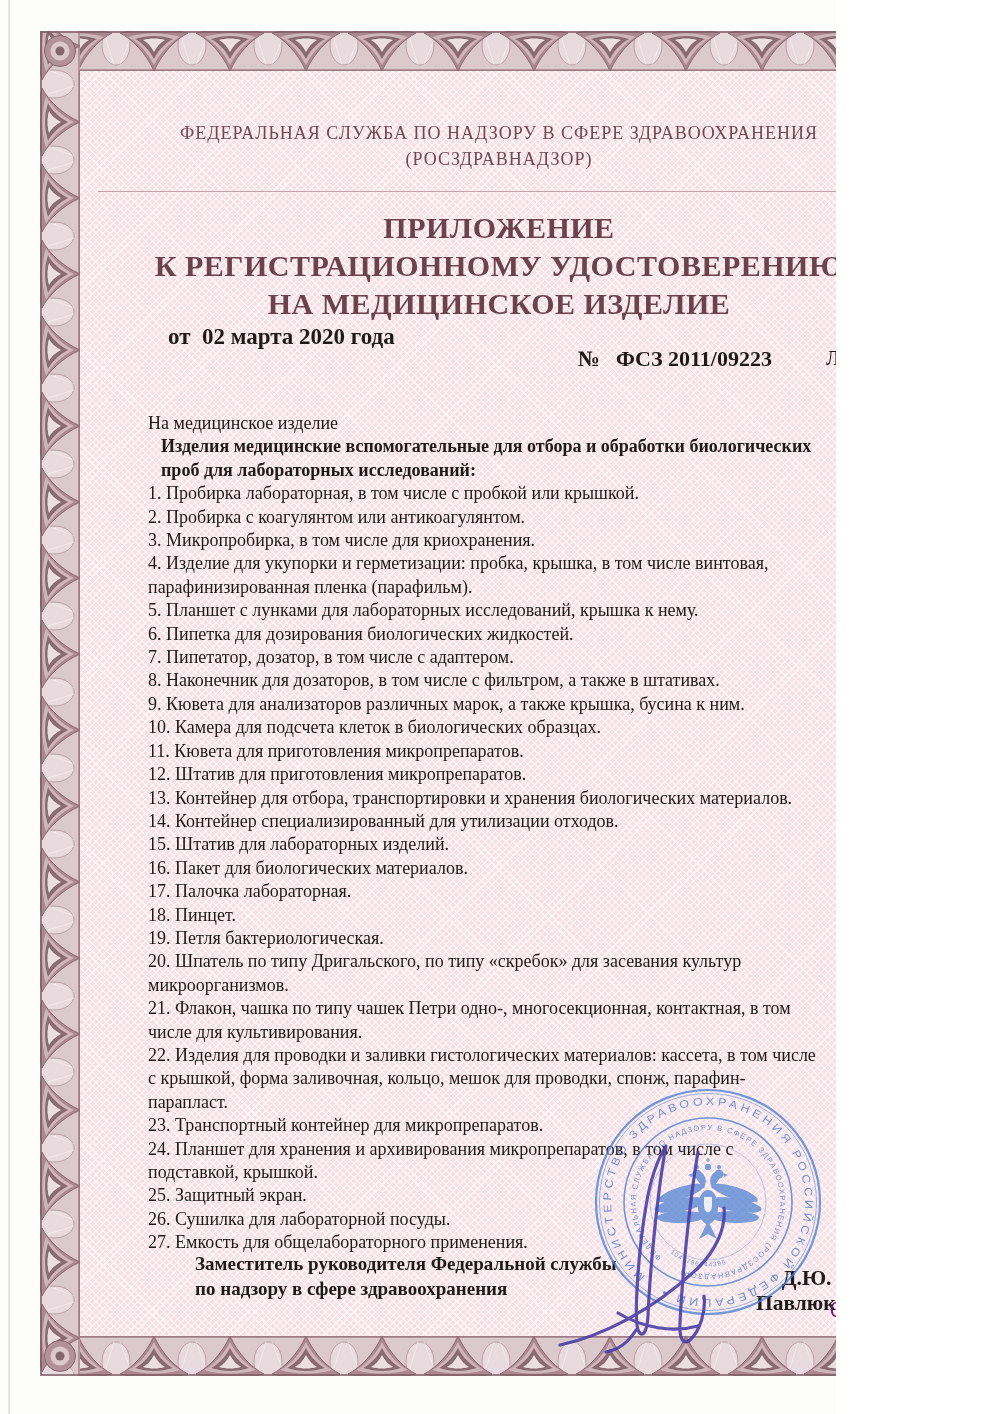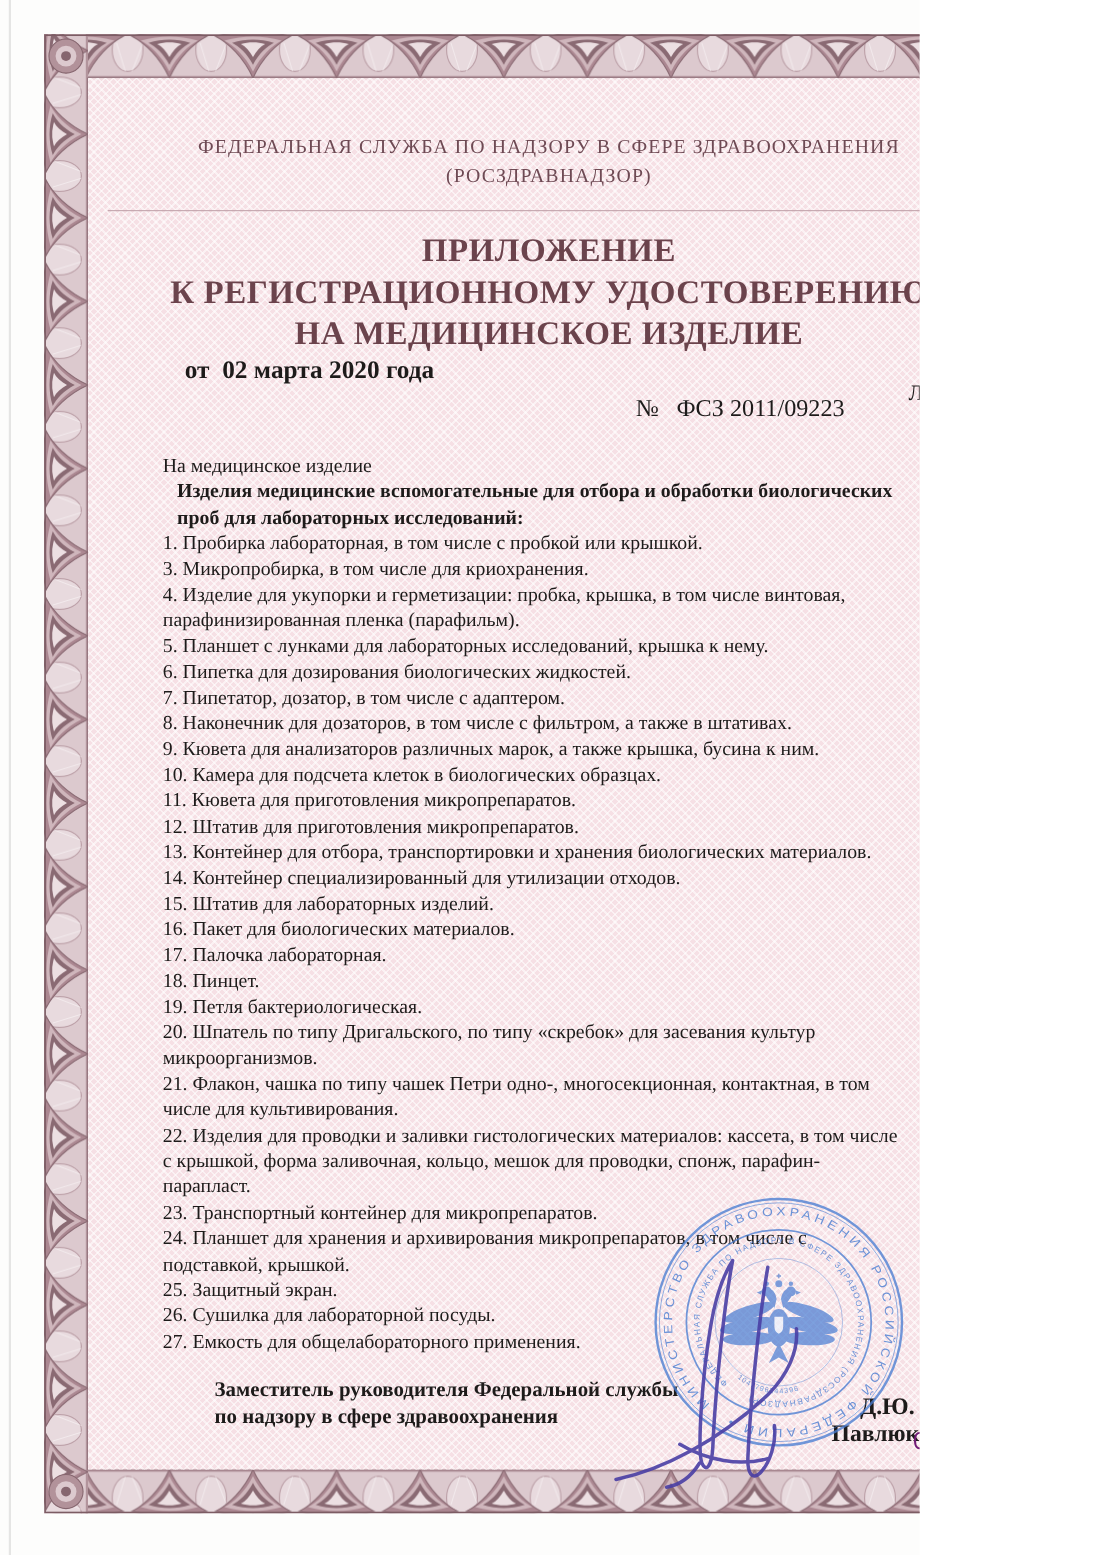--- a/index.html
+++ b/index.html
@@ -11,21 +11,21 @@
            background-color:#f6e0e5;
            background-image:
              repeating-linear-gradient(45deg, rgba(255,255,255,.55) 0 1.5px, rgba(255,255,255,0) 1.5px 5px),
              repeating-linear-gradient(-45deg, rgba(255,255,255,.55) 0 1.5px, rgba(255,255,255,0) 1.5px 5px);}
   .agency{position:absolute;left:80px;top:120px;width:838px;text-align:center;
           color:#6e4a54;font-size:18px;letter-spacing:1px;line-height:26px;}
   .divider{position:absolute;left:98px;top:191px;width:812px;height:0;border-top:1px solid #c3a4ab;}
   .doc-title{position:absolute;left:80px;top:197px;width:838px;text-align:center;
              color:#6b434c;font-weight:bold;font-size:30px;line-height:38px;letter-spacing:.5px;margin-top:12px;}
   .date-text{position:absolute;left:168px;top:312px;font-size:23px;font-weight:bold;white-space:pre;margin-top:12px;}
-  .number-row{position:absolute;left:556px;top:332px;font-size:22px;font-weight:normal;white-space:pre;}
+  .number-row{position:absolute;left:556px;top:320px;font-size:22px;font-weight:bold;white-space:pre;}
   .num-prefix{margin-right:16px;}
   .sheet{position:absolute;left:826px;top:347px;font-size:20px;white-space:pre;}
   .body{position:absolute;left:148px;top:412px;width:790px;font-size:18px;line-height:23.4px;}
   .body .line, .body .item{white-space:pre-line;margin:0;}
   .device-name{font-weight:bold;padding-left:13px;}
   .footer-title{position:absolute;left:148px;top:1252px;font-size:19px;font-weight:bold;
                 line-height:24.5px;white-space:pre-line;margin-left:47px;}
   .signer-name{position:absolute;left:756px;top:1266px;font-size:21.5px;font-weight:bold;text-align:center;}
   .serial{position:absolute;left:830px;top:1297px;font-family:Liberation Sans, sans-serif;
           font-size:22px;letter-spacing:1.5px;color:#701a75;}
@@ -113,20 +113,21 @@
     <span class="num-prefix">№</span><span>ФСЗ 2011/09223</span>
   </div>
   <div class="sheet">Лист  1</div>
 
   <div class="body">
     <div class="line">На медицинское изделие</div>
     <div class="line device-name">Изделия медицинские вспомогательные для отбора и обработки биологических
 проб для лабораторных исследований:</div>
     <div>
         <div class="item">1. Пробирка лабораторная, в том числе с пробкой или крышкой.</div>
+        <div class="item">2. Пробирка с коагулянтом или антикоагулянтом.</div>
         <div class="item">3. Микропробирка, в том числе для криохранения.</div>
         <div class="item">4. Изделие для укупорки и герметизации: пробка, крышка, в том числе винтовая,
 парафинизированная пленка (парафильм).</div>
         <div class="item">5. Планшет с лунками для лабораторных исследований, крышка к нему.</div>
         <div class="item">6. Пипетка для дозирования биологических жидкостей.</div>
         <div class="item">7. Пипетатор, дозатор, в том числе с адаптером.</div>
         <div class="item">8. Наконечник для дозаторов, в том числе с фильтром, а также в штативах.</div>
         <div class="item">9. Кювета для анализаторов различных марок, а также крышка, бусина к ним.</div>
         <div class="item">10. Камера для подсчета клеток в биологических образцах.</div>
         <div class="item">11. Кювета для приготовления микропрепаратов.</div>

